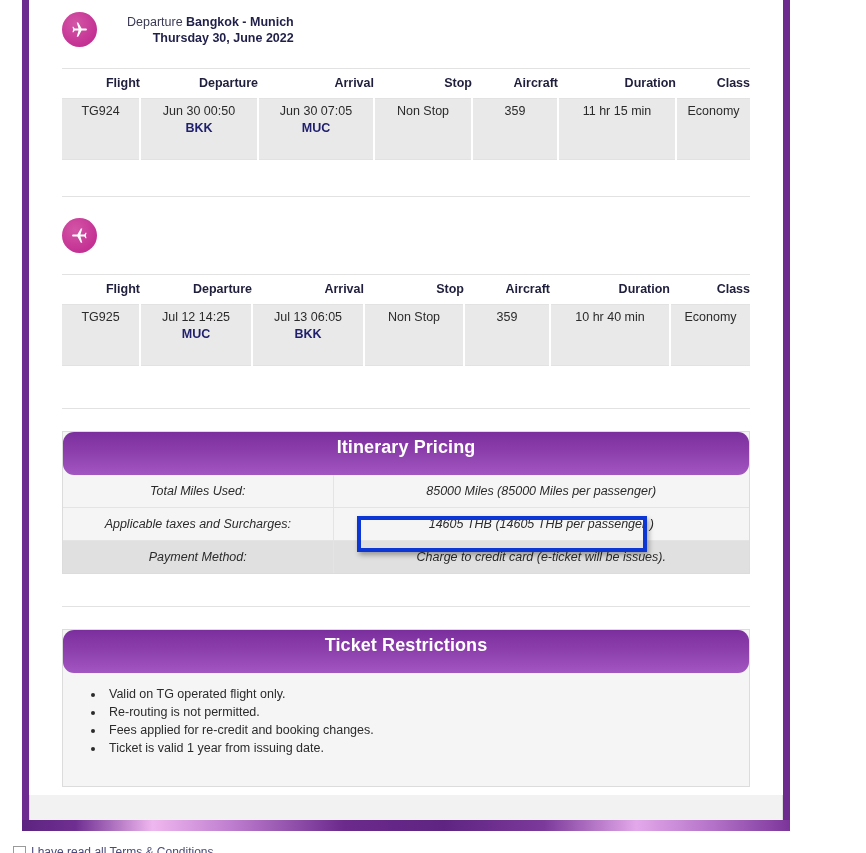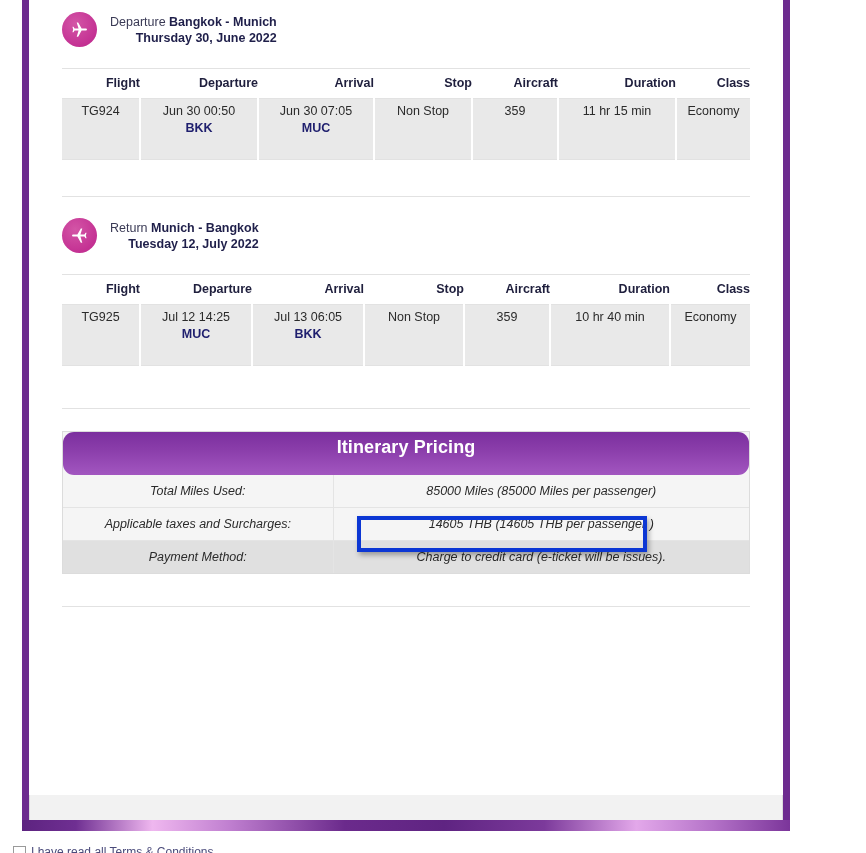--- a/index.html
+++ b/index.html
@@ -61,21 +61,21 @@
     height: 25px;
     background: #f2f2f2;
     border-left: 1px solid #dcdcdc;
     border-right: 1px solid #dcdcdc;
   }
 
   
   .leg-header {
     display: flex;
     align-items: center;
-    gap: 13px;
+    gap: 30px;
     padding-top: 0;
   }
   .leg-icon {
     width: 35px; height: 35px;
     border-radius: 50%;
     background: #cc3d99;
     background: radial-gradient(circle at 38% 33%, #d355a6 0%, #c43193 70%, #b92a8a 100%);
     display: flex;
     align-items: center;
     justify-content: center;
@@ -283,25 +283,20 @@
       </table>
 
       <hr class="leg-divider">
 
       <div class="leg-header" style="margin-top:21px">
         <span class="leg-icon">
           <svg width="19" height="19" viewBox="0 0 24 24" aria-hidden="true">
             <path fill="#ffffff" d="M21 15.5v-1.8l-7.6-4.4V4.1c0-.8-.6-1.5-1.4-1.5s-1.4.7-1.4 1.5v5.2L3 13.7v1.8l7.6-2.3v5l-2.1 1.4v1.3l3.5-.9 3.5.9v-1.3l-2.1-1.4v-5L21 15.5z" transform="rotate(-90 12 12)"></path>
           </svg>
         </span>
-        <div class="leg-text">
-          <span class="lbl">Return</span>
-          <span class="route">Munich - Bangkok</span>
-          <span class="date">Tuesday 12, July 2022</span>
-        </div>
       </div>
 
       <table class="flight">
         <thead>
           <tr>
             <th style="width:78px">Flight</th>
             <th style="width:112px">Departure</th>
             <th style="width:112px">Arrival</th>
             <th style="width:100px">Stop</th>
             <th style="width:86px">Aircraft</th>
@@ -345,20 +340,29 @@
             <tr class="alt">
               <td class="k">Payment Method:</td>
               <td class="v">Charge to credit card (e-ticket will be issues).</td>
             </tr>
           </tbody>
         </table>
       </div>
 
       <hr class="section-rule-2">
 
+      <div class="panel">
+        <div class="panel-head">Ticket Restrictions</div>
+        <ul class="restrictions">
+          <li>Valid on TG operated flight only.</li>
+          <li>Re-routing is not permitted.</li>
+          <li>Fees applied for re-credit and booking changes.</li>
+          <li>Ticket is valid 1 year from issuing date.</li>
+        </ul>
+      </div>
 
     </div>
   </div>
 
   <div class="card-bottom-fill"></div>
   <div class="card-footer-bar"></div>
 
   <div class="hl-box"></div>
 
   <div class="terms-row">

